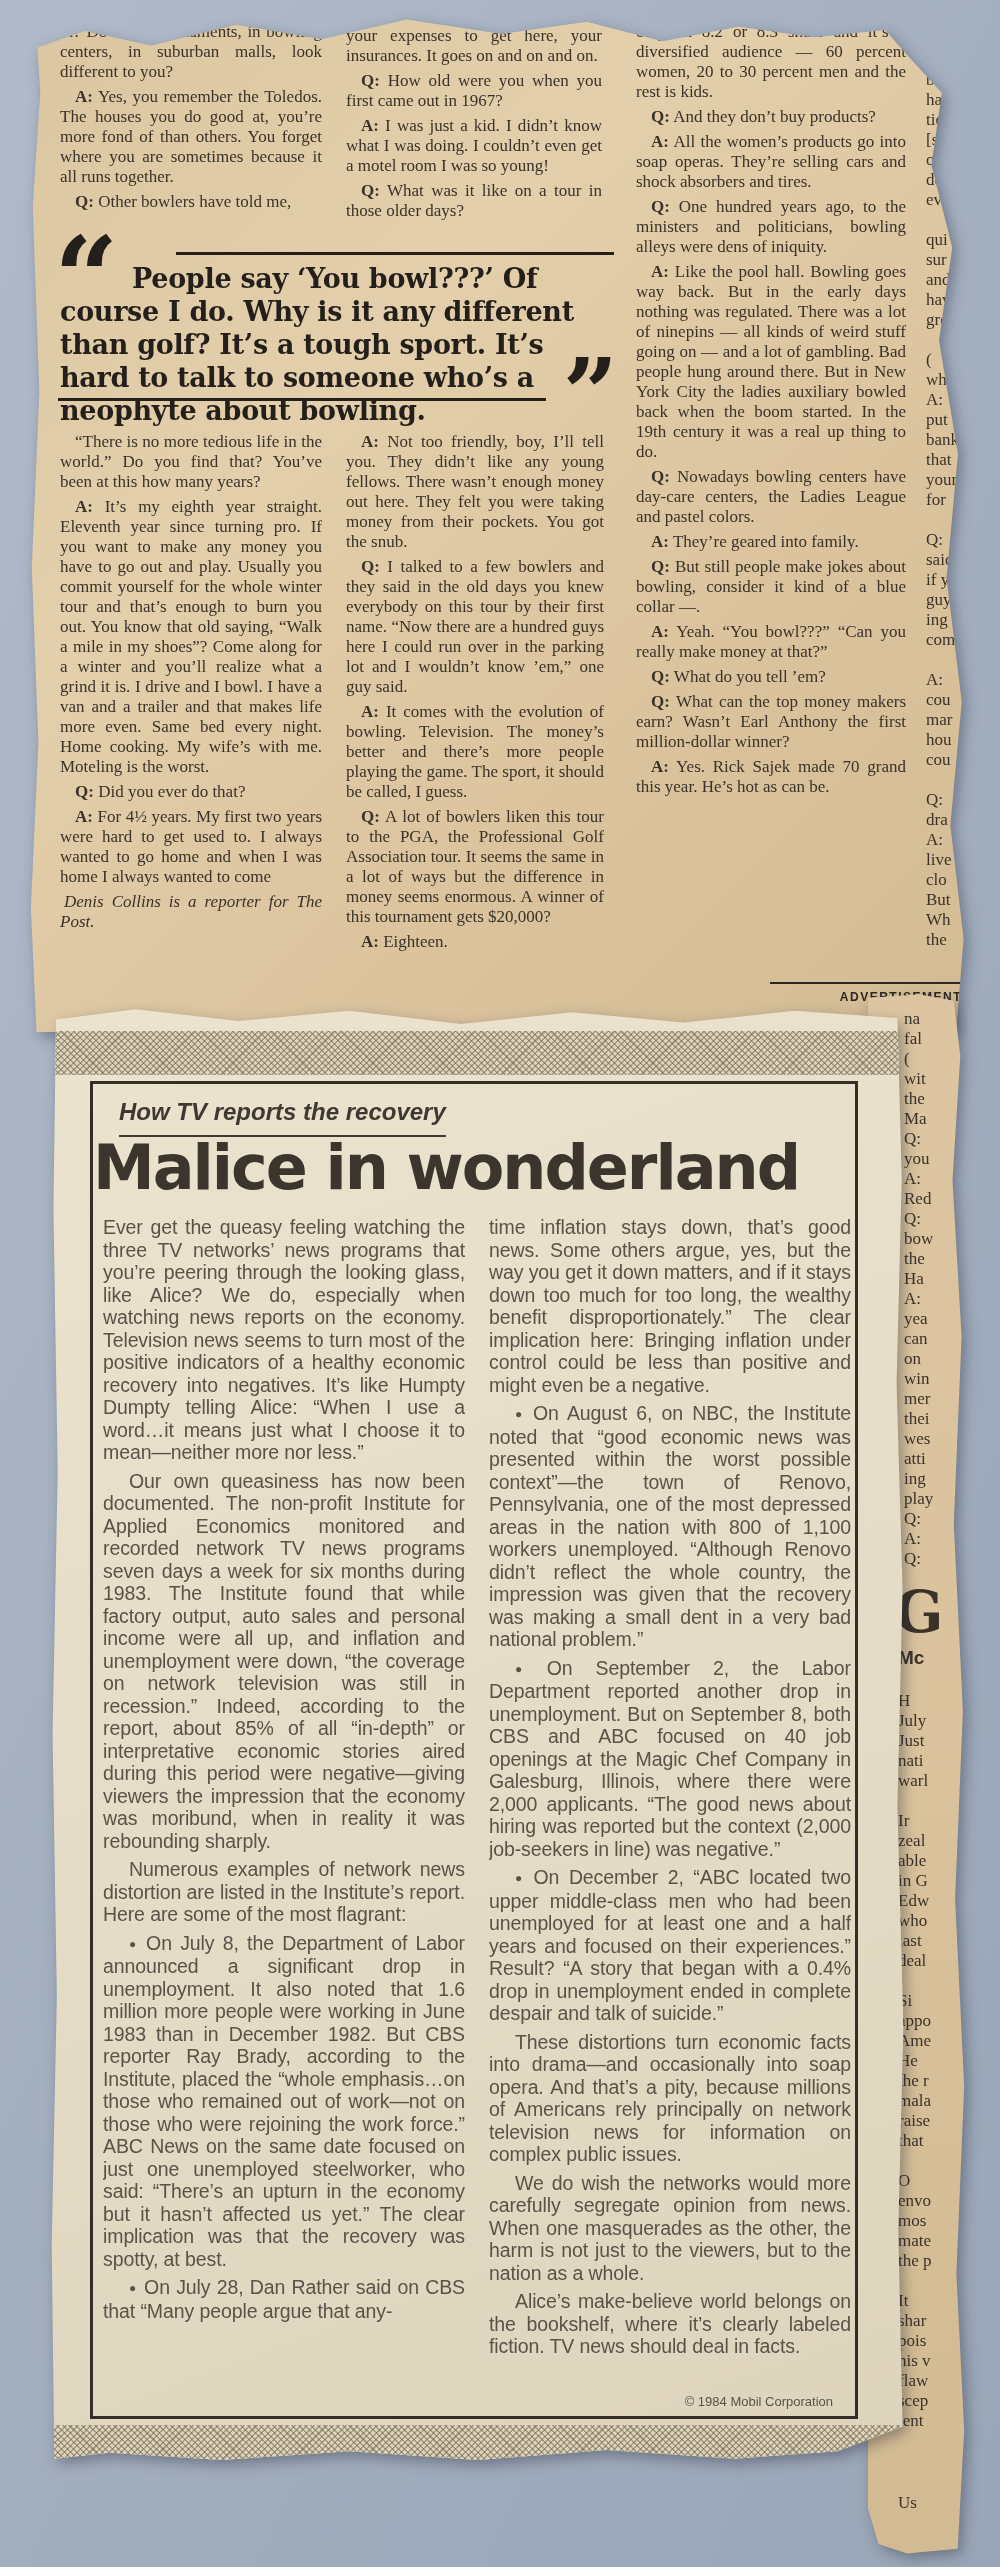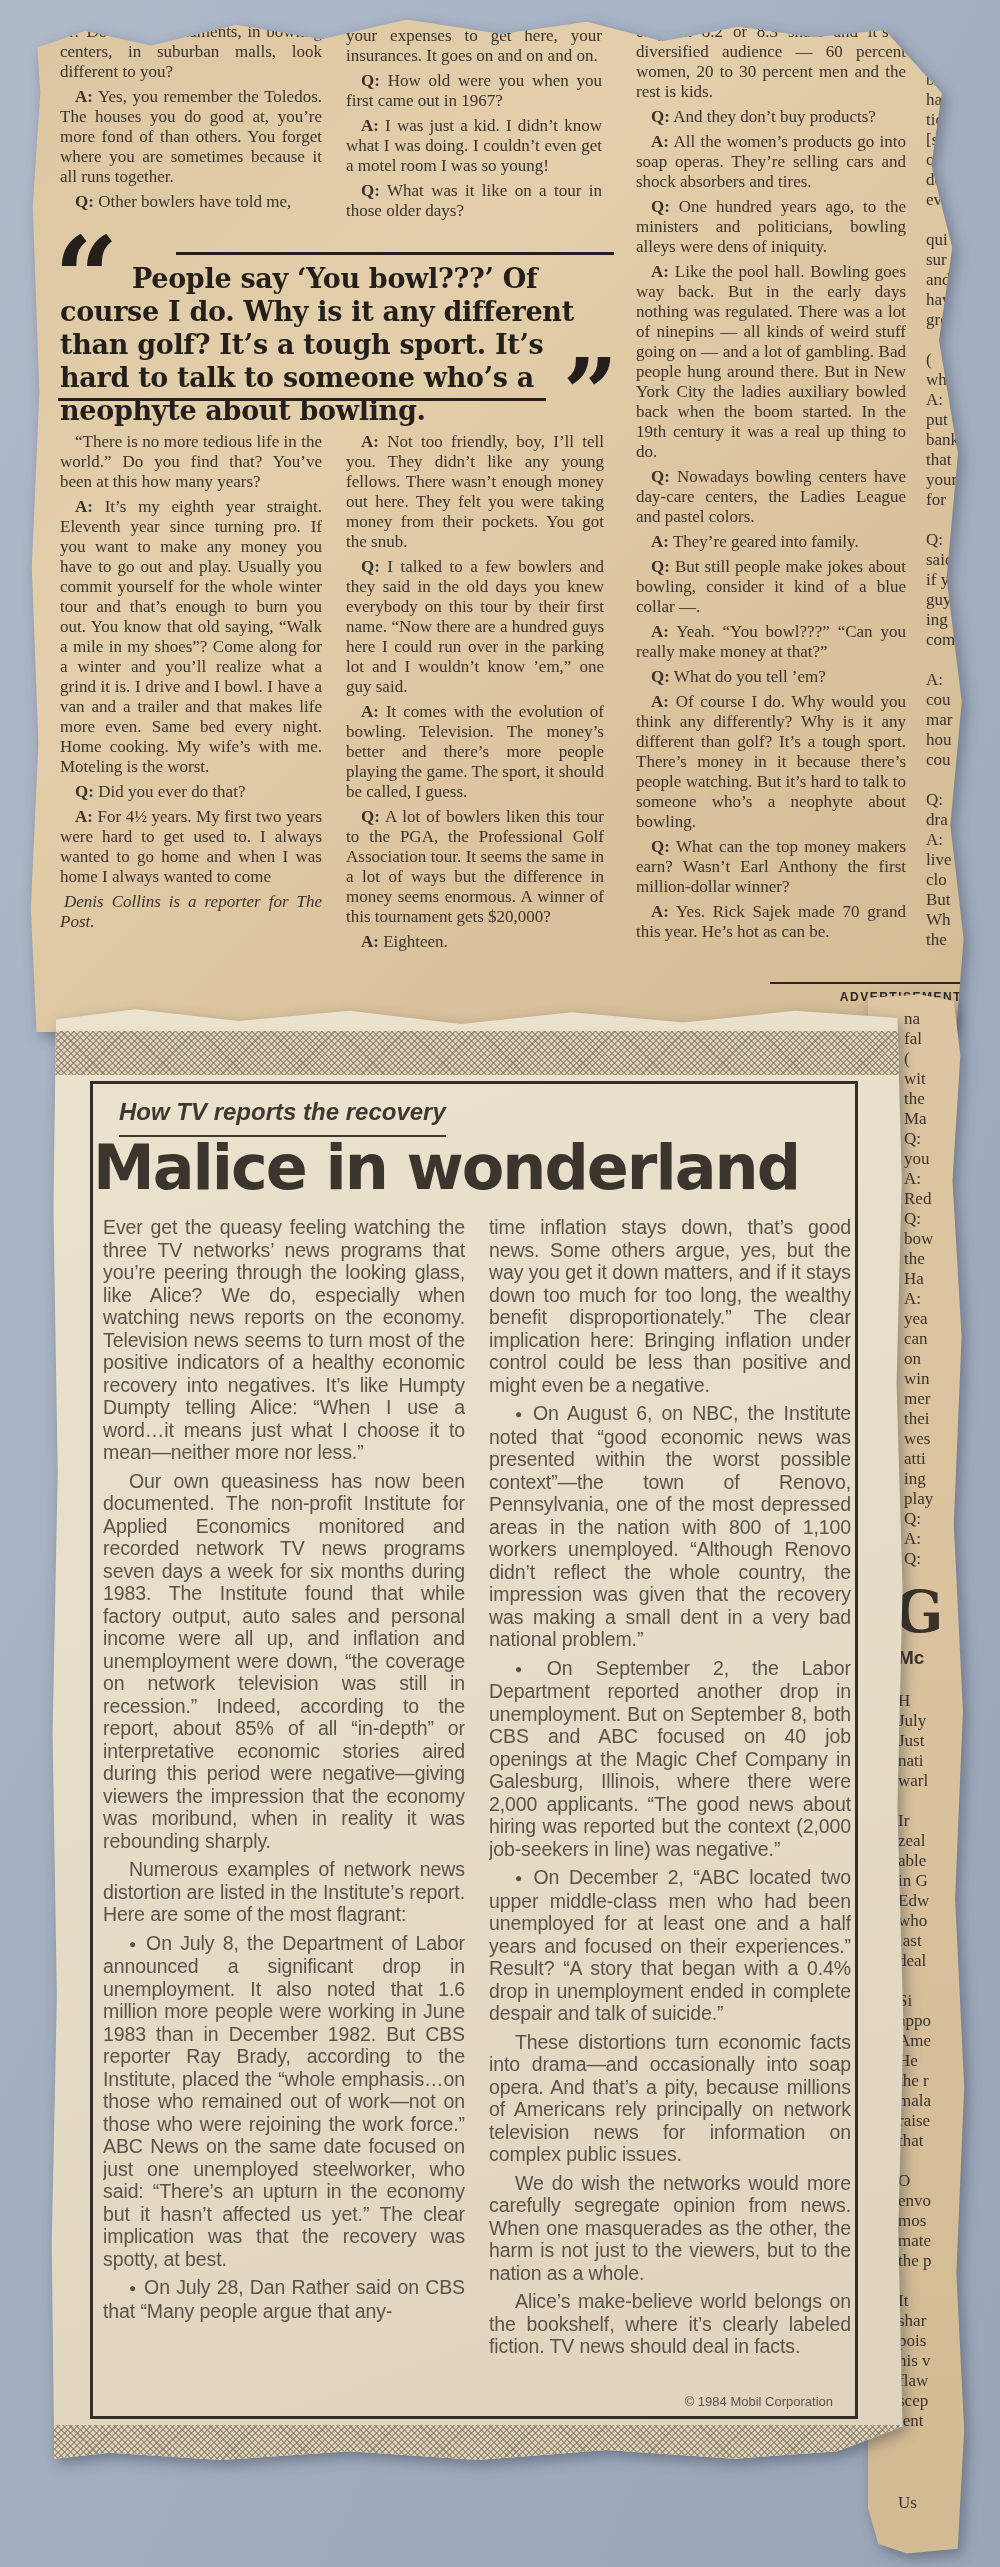--- a/index.html
+++ b/index.html
@@ -109,21 +109,20 @@
       <p class="flush"> <span>only an 8.2 or 8.3 share and it’s a diversified audience — 60 percent women, 20 to 30 percent men and the rest is kids.</span></p>
           <p><b>Q:</b> <span>And they don’t buy products?</span></p>
           <p><b>A:</b> <span>All the women’s products go into soap operas. They’re selling cars and shock absorbers and tires.</span></p>
           <p><b>Q:</b> <span>One hundred years ago, to the ministers and politicians, bowling alleys were dens of iniquity.</span></p>
           <p><b>A:</b> <span>Like the pool hall. Bowling goes way back. But in the early days nothing was regulated. There was a lot of ninepins — all kinds of weird stuff going on — and a lot of gambling. Bad people hung around there. But in New York City the ladies auxiliary bowled back when the boom started. In the 19th century it was a real up thing to do.</span></p>
           <p><b>Q:</b> <span>Nowadays bowling centers have day-care centers, the Ladies League and pastel colors.</span></p>
           <p><b>A:</b> <span>They’re geared into family.</span></p>
           <p><b>Q:</b> <span>But still people make jokes about bowling, consider it kind of a blue collar —.</span></p>
           <p><b>A:</b> <span>Yeah. “You bowl???” “Can you really make money at that?”</span></p>
           <p><b>Q:</b> <span>What do you tell ’em?</span></p>
-          <p><b>A:</b> <span>Of course I do. Why would you think any differently? Why is it any different than golf? It’s a tough sport. There’s money in it because there’s people watching. But it’s hard to talk to someone who’s a neophyte about bowling.</span></p>
           <p><b>Q:</b> <span>What can the top money makers earn? Wasn’t Earl Anthony the first million-dollar winner?</span></p>
           <p><b>A:</b> <span>Yes. Rick Sajek made 70 grand this year. He’s hot as can be.</span></p>
         </div>
 
       <div class="col col4a">
 
       <div class="fragline">com</div>
           <div class="fragline">pers</div>
           <div class="fragline">bow</div>
           <div class="fragline">hav</div>

